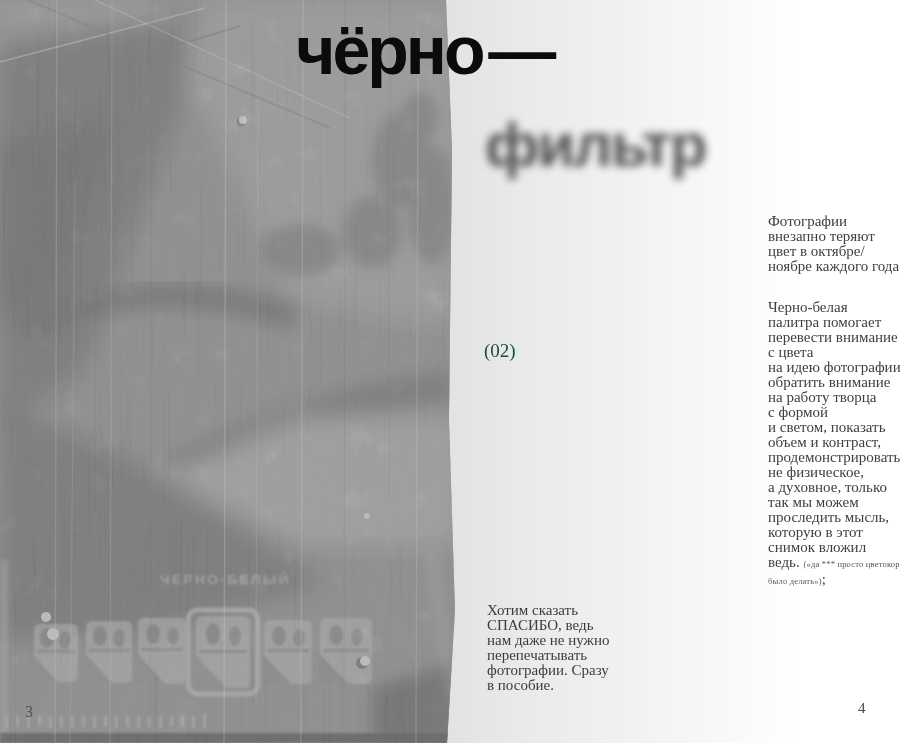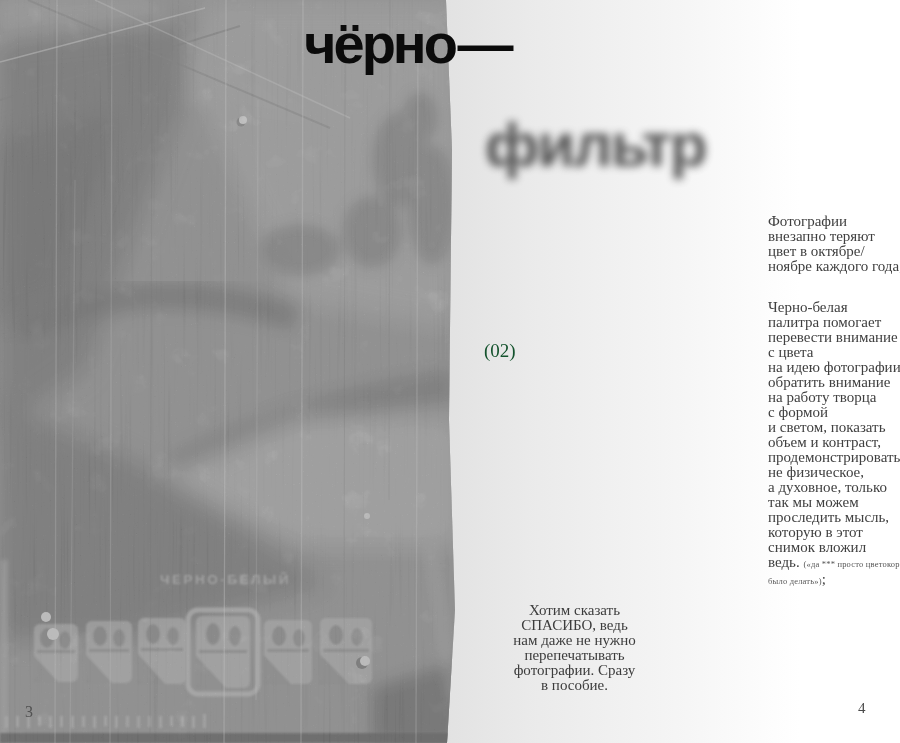--- a/index.html
+++ b/index.html
@@ -20,21 +20,21 @@
     clip-path:polygon(0px 0px,446px 0px,452px 150px,449px 420px,455px 610px,447px 743px,0px 743px);
   }
   .photo-page svg { display:block; }
 
   
   .ttl {
     position:absolute; z-index:3; line-height:1; font-weight:700;
     font-family:"Liberation Sans","DejaVu Sans",sans-serif;
     color:#0b0b0b; letter-spacing:-3px; white-space:nowrap;
   }
-  .ttl-1 { left:304px; top:16px;  font-size:56px; word-spacing:-10px;text-align:center; }
+  .ttl-1 { left:296px; top:16px;  font-size:68px; word-spacing:-10px;text-align:center; }
   .ttl-2 { left:556px; top:66px;  font-size:80px; z-index:4; }
   .ttl-3 {
     left:485px; top:114px; font-size:62px; z-index:3;
     color:#333333; opacity:.82; filter:blur(4px); letter-spacing:-2px;
   }
 
   .marker {
     position:absolute; left:484px; top:340px; font-size:19px; color:#14532d; z-index:1;
   }
 
@@ -44,21 +44,21 @@
   .note-2 { left:752px; top:300px; }
   .note-tail { width:152px; }
   .footnote { font-size:8.5px; color:#555555; letter-spacing:0.2px; }
 
   .editorial-h {
     position:absolute; left:487px; top:576px; font-size:20px; color:#2d2d2d;
     font-weight:400; z-index:1;
   }
   .editorial-b {
     position:absolute; left:487px; top:603px; width:175px;
-    font-size:15px; line-height:15px; color:#3c3c3c; z-index:1;text-align:center;
+    font-size:15px; line-height:15px; color:#3c3c3c; z-index:1;
   }
 
   .pageno { position:absolute; font-size:15px; z-index:3; }
   .pageno-right { left:858px; top:700px; color:#4a4a4a; }
 </style>
 </head>
 <body>
 
 <div class="spread">
 

